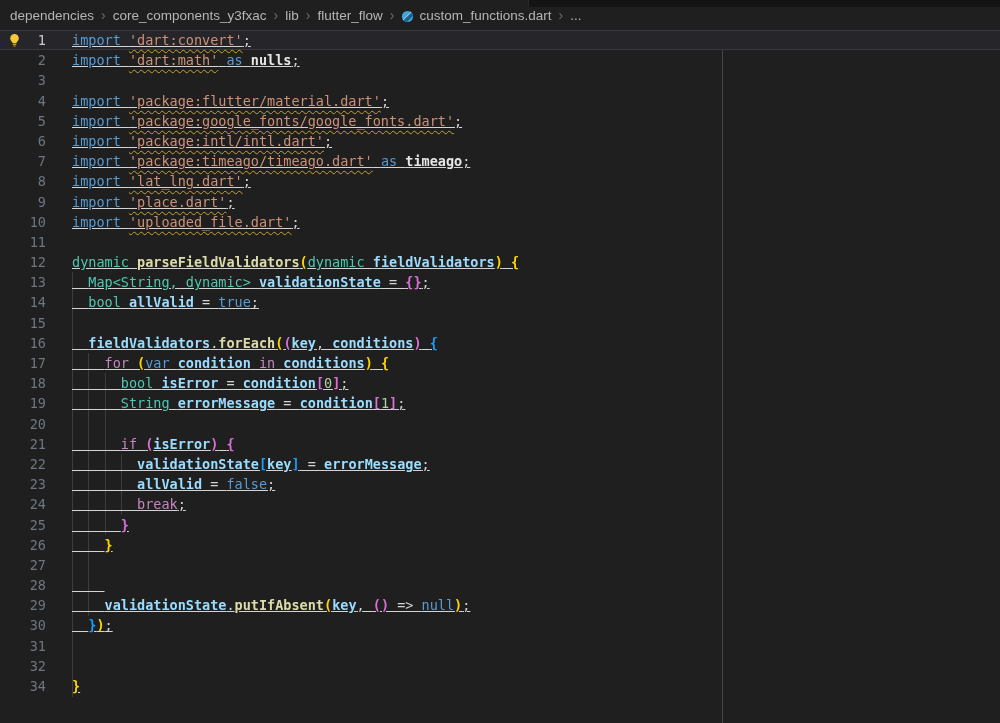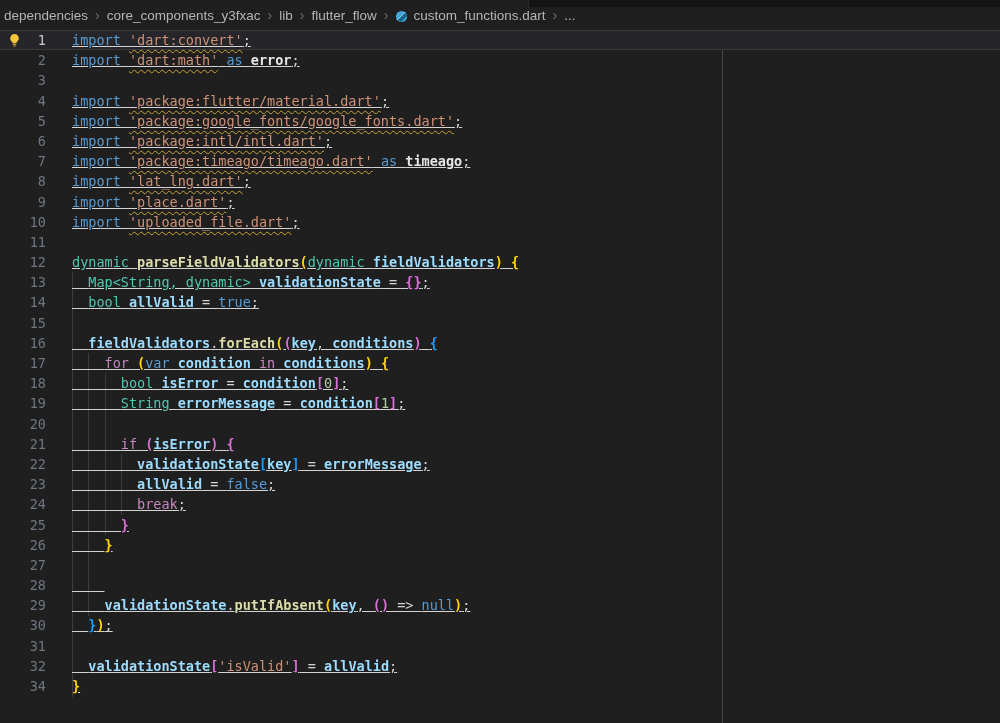--- a/index.html
+++ b/index.html
@@ -7,21 +7,21 @@
   body {
     background:#1f1f1f;
     font-family:"DejaVu Sans Mono", monospace;
     position:relative;
   }
   
   #topbar {
     position:absolute; left:0; top:0; width:1000px; height:30px;
     background:#1f1f1f;
     display:flex; align-items:center;
-    padding-left:4px;
+    padding-left:10px;
     font-family:"Liberation Sans", sans-serif;
     font-size:13.5px; color:#b5b5b5;
     z-index:5;
   }
   #tab-shadow {
     position:absolute; left:528px; top:0; width:472px; height:7px;
     background:#141414;
     border-left:1px solid #2a2a2a;
     z-index:6;
   }
@@ -79,21 +79,21 @@
     <rect x="6" y="11.4" width="4" height="1.4" rx="0.6" fill="#C79A2A"></rect>
     <rect x="6.6" y="13.2" width="2.8" height="1.2" rx="0.6" fill="#C79A2A"></rect>
   </svg>
   <div id="code-area">
       <div class="line current">
         <div class="lnum">1</div>
         <div class="code"><span class="tk-kw">import </span><span class="tk-strsq">'dart:convert'</span><span class="tk-pun">;</span></div>
       </div>
       <div class="line">
         <div class="lnum">2</div>
-        <div class="code"><span class="tk-kw">import </span><span class="tk-strsq">'dart:math'</span><span class="tk-pun"> </span><span class="tk-kw">as </span><span class="tk-al">error</span><span class="tk-pun">;</span></div>
+        <div class="code"><span class="tk-kw">import </span><span class="tk-strsq">'dart:math'</span><span class="tk-pun"> </span><span class="tk-kw">as </span><span class="tk-al">nulls</span><span class="tk-pun">;</span></div>
       </div>
       <div class="line">
         <div class="lnum">3</div>
         <div class="code"></div>
       </div>
       <div class="line">
         <div class="lnum">4</div>
         <div class="code"><span class="tk-kw">import </span><span class="tk-strsq">'package:flutter/material.dart'</span><span class="tk-pun">;</span></div>
       </div>
       <div class="line">
@@ -199,21 +199,20 @@
       <div class="line">
         <div class="lnum">30</div>
         <div class="code"><span class="tk-pun">  </span><span class="tk-b3">}</span><span class="tk-b1">)</span><span class="tk-pun">;</span></div>
       </div>
       <div class="line">
         <div class="lnum">31</div>
         <div class="code"></div>
       </div>
       <div class="line">
         <div class="lnum">32</div>
-        <div class="code"><span class="tk-pun">  </span><span class="tk-var">validationState</span><span class="tk-b2">[</span><span class="tk-str">'isValid'</span><span class="tk-b2">]</span><span class="tk-pun"> = </span><span class="tk-var">allValid</span><span class="tk-pun">;</span></div>
       </div>
       <div class="line">
         <div class="lnum">34</div>
         <div class="code"><span class="tk-b1">}</span></div>
       </div>
     </div>
 <div class="indent-guide" style="left: 72px; top: 242.4px; height: 424.2px;"></div>
     <div class="indent-guide" style="left: 88.26px; top: 323.2px; height: 262.6px;"></div>
     <div class="indent-guide" style="left: 104.52px; top: 343.4px; height: 161.6px;"></div>
     <div class="indent-guide" style="left: 120.78px; top: 424.2px; height: 60.6px;"></div>

